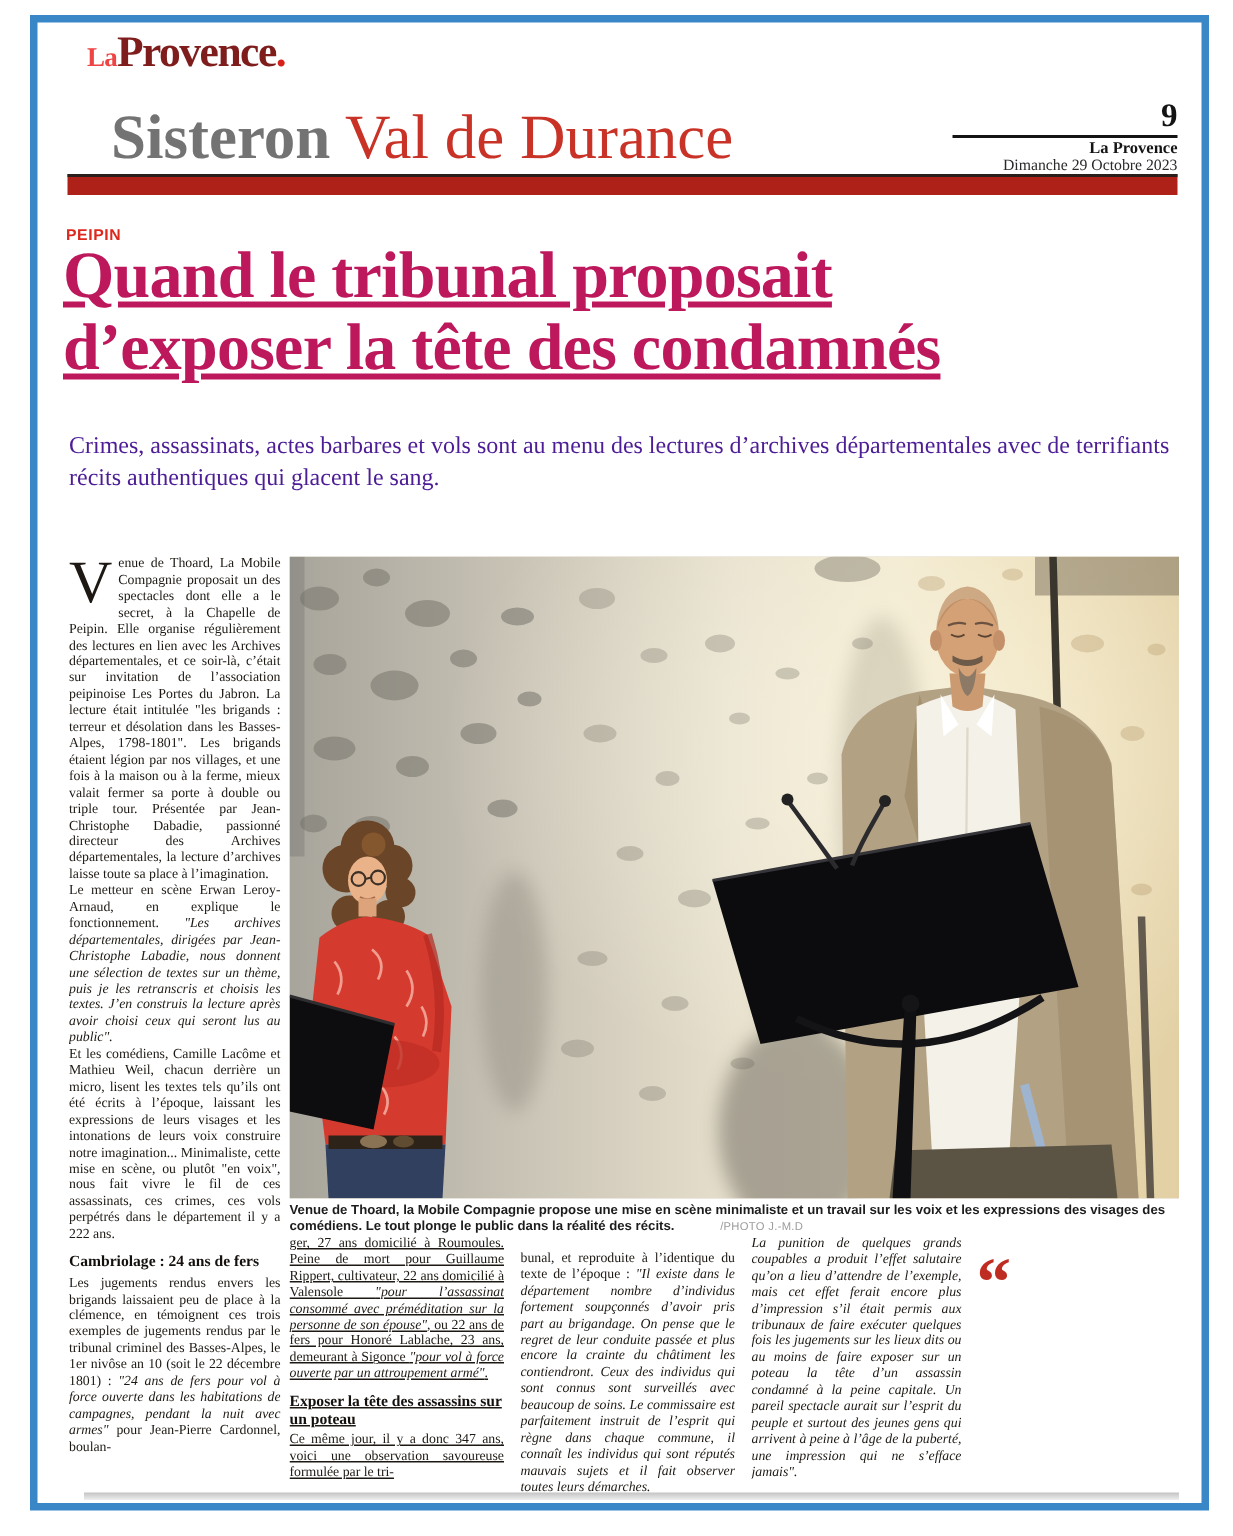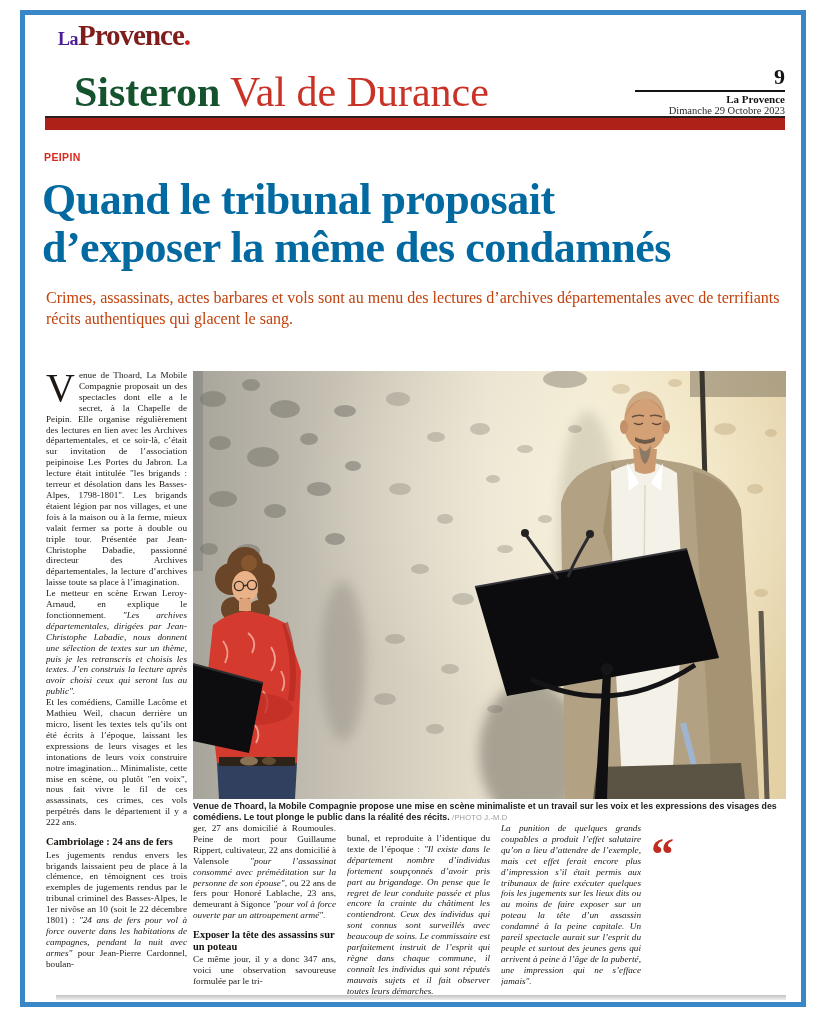--- a/index.html
+++ b/index.html
@@ -3,53 +3,53 @@
 <meta charset="utf-8">
 <style>
   html,body{margin:0;padding:0;}
   body{width:822px;height:1024px;background:#ffffff;position:relative;overflow:hidden;
        font-family:"Liberation Serif", serif; -webkit-font-smoothing:antialiased;}
   
   .blue-frame{position:absolute;left:20px;top:10px;width:786px;height:997px;
     border:5px solid #3a87c8;box-sizing:border-box;pointer-events:none;z-index:50;}
   
   .logo{position:absolute;left:58px;top:20px;white-space:nowrap;z-index:2;}
-  .logo-la{font:bold 18px/30px "Liberation Serif",serif;color:#4c1d95;letter-spacing:-.5px;}
+  .logo-la{font:bold 18px/30px "Liberation Serif",serif;color:#ef4444;letter-spacing:-.5px;}
   .logo-main{font:bold 29px/30px "Liberation Serif",serif;color:#7f1d1d;letter-spacing:-1px;}
   .logo-dot{font:bold 29px/30px "Liberation Serif",serif;color:#d8201a;}
   
   .section-title{position:absolute;left:74px;top:70px;white-space:nowrap;line-height:44px;}
-  .st-bold{font:bold 42px/44px "Liberation Serif",serif;color:#14532d;}
+  .st-bold{font:bold 42px/44px "Liberation Serif",serif;color:#737373;}
   .st-light{font:normal 42px/44px "Liberation Serif",serif;color:#c93327;}
   .page-meta{position:absolute;left:600px;top:66px;width:185px;text-align:right;}
   .page-num{font:bold 22px/22px "Liberation Serif",serif;color:#141414;}
   .meta-rule{margin:2px 0 1px auto;width:150px;border-top:2px solid #141414;}
   .meta-paper{font:bold 11px/12px "Liberation Serif",serif;color:#141414;}
   .meta-date{font:normal 10.5px/12px "Liberation Serif",serif;color:#2a2a2a;}
   .red-bar{position:absolute;left:45px;top:116px;width:740px;height:12px;background:#ad2118;border-top:2px solid #2a1f1a;box-sizing:content-box;}
   
   .kicker{position:absolute;left:44px;top:152px;font:bold 10.5px/11px "Liberation Sans",sans-serif;color:#dc291e;letter-spacing:.4px;}
-  .headline{position:absolute;left:42px;top:176px;width:748px;margin:0;font:600 44px/48px "Liberation Serif",serif;color:#0369a1;letter-spacing:-.5px;}
+  .headline{position:absolute;left:42px;top:160px;width:748px;margin:0;font:600 44px/48px "Liberation Serif",serif;color:#be185d;letter-spacing:-.5px;text-decoration:underline;}
   .headline .hl{display:block;}
-  .standfirst{position:absolute;left:46px;top:287px;width:742px;font:normal 16px/21px "Liberation Serif",serif;color:#c2410c;}
+  .standfirst{position:absolute;left:46px;top:287px;width:742px;font:normal 16px/21px "Liberation Serif",serif;color:#4c1d95;}
   
   .col{position:absolute;text-align:justify;color:#1d1813;font:normal 9.2px/10.9px "Liberation Serif",serif;}
   .col p{margin:0;}
   .col h3{font:bold 10.4px/11.6px "Liberation Serif",serif;color:#14100d;margin:8px 0 2px;text-align:left;}
   .it{font-style:italic;}
   .col1{left:46px;top:370px;width:141px;height:624px;overflow:hidden;z-index:2;}
-  .col2{left:193px;top:823px;width:143px;height:176px;overflow:hidden;z-index:2;}
+  .col2{left:193px;top:823px;width:143px;height:176px;overflow:hidden;z-index:2;text-decoration:underline;}
   .col3{left:347px;top:797px;width:143px;height:176px;overflow:hidden;z-index:2;margin-top:36px;}
   .col4{left:501px;top:823px;width:140px;height:180px;overflow:hidden;z-index:2;}
   .dropcap{float:left;font:normal 40px/32px "Liberation Serif",serif;color:#1d1813;padding:2px 4px 0 0;}
   .byline{font:bold 8.5px/10px "Liberation Sans",sans-serif;text-align:right;margin-top:20px;color:#151515;}
   
   .photo{position:absolute;left:193px;top:371px;width:593px;height:428px;margin:0;overflow:hidden;background:#ddd6c5;}
   .caption{position:absolute;left:193px;top:801px;width:594px;font:bold 8.8px/11px "Liberation Sans",sans-serif;color:#1c1c1c;text-align:left;}
-  .credit{font:normal 7.5px/11px "Liberation Sans",sans-serif;color:#9b9b9b;letter-spacing:.2px;}
+  .credit{font:normal 7.5px/11px "Liberation Sans",sans-serif;color:#9b9b9b;letter-spacing:.2px;margin-left:28px;}
   
   .pullquote{position:absolute;left:651px;top:840px;width:136px;z-index:2;}
   .qmark{font:bold 46px/30px "Liberation Serif",serif;color:#bf2d22;letter-spacing:-2px;}
   .qtext{margin-top:4px;font:italic 15px/18px "Liberation Serif",serif;color:#35302b;}
   .qclose{font:bold 15px "Liberation Serif",serif;color:#3c3c3c;}
   .page-shadow{position:absolute;left:56px;top:995px;width:730px;height:5px;z-index:1;
     background:linear-gradient(#c3c3c3,#efefef);}
 </style>
 </head>
 <body>
@@ -66,21 +66,21 @@
     <div class="meta-paper">La Provence</div>
     <div class="meta-date">Dimanche 29 Octobre 2023</div>
   </div>
 
   <div class="red-bar"></div>
 
   <div class="kicker">PEIPIN</div>
 
   <h1 class="headline">
       <span class="hl">Quand le tribunal proposait</span>
-      <span class="hl">d’exposer la même des condamnés</span>
+      <span class="hl">d’exposer la tête des condamnés</span>
     </h1>
 
   <div class="standfirst">Crimes, assassinats, actes barbares et vols sont au menu des lectures d’archives départementales avec de terrifiants récits authentiques qui glacent le sang.</div>
 
   <div class="col col1">
     <p><span class="dropcap">V</span><span>enue de Thoard, La Mobile Compagnie proposait un des spectacles dont elle a le secret, à la Chapelle de Peipin. Elle organise régulièrement des lectures en lien avec les Archives départementales, et ce soir-là, c’était sur invitation de l’association peipinoise Les Portes du Jabron. La lecture était intitulée "les brigands : terreur et désolation dans les Basses-Alpes, 1798-1801". Les brigands étaient légion par nos villages, et une fois à la maison ou à la ferme, mieux valait fermer sa porte à double ou triple tour. Présentée par Jean-Christophe Dabadie, passionné directeur des Archives départementales, la lecture d’archives laisse toute sa place à l’imagination.</span></p>
     <p><span>Le metteur en scène Erwan Leroy-Arnaud, en explique le fonctionnement. </span><span class="it">"Les archives départementales, dirigées par Jean-Christophe Labadie, nous donnent une sélection de textes sur un thème, puis je les retranscris et choisis les textes. J’en construis la lecture après avoir choisi ceux qui seront lus au public".</span></p>
     <p>Et les comédiens, Camille Lacôme et Mathieu Weil, chacun derrière un micro, lisent les textes tels qu’ils ont été écrits à l’époque, laissant les expressions de leurs visages et les intonations de leurs voix construire notre imagination... Minimaliste, cette mise en scène, ou plutôt "en voix", nous fait vivre le fil de ces assassinats, ces crimes, ces vols perpétrés dans le département il y a 222 ans.</p>
     <h3>Cambriolage : 24 ans de fers</h3>
     <p><span>Les jugements rendus envers les brigands laissaient peu de place à la clémence, en témoignent ces trois exemples de jugements rendus par le tribunal criminel des Basses-Alpes, le 1er nivôse an 10 (soit le 22 décembre 1801) : </span><span class="it">"24 ans de fers pour vol à force ouverte dans les habitations de campagnes, pendant la nuit avec armes"</span><span> pour Jean-Pierre Cardonnel, boulan-</span></p>

